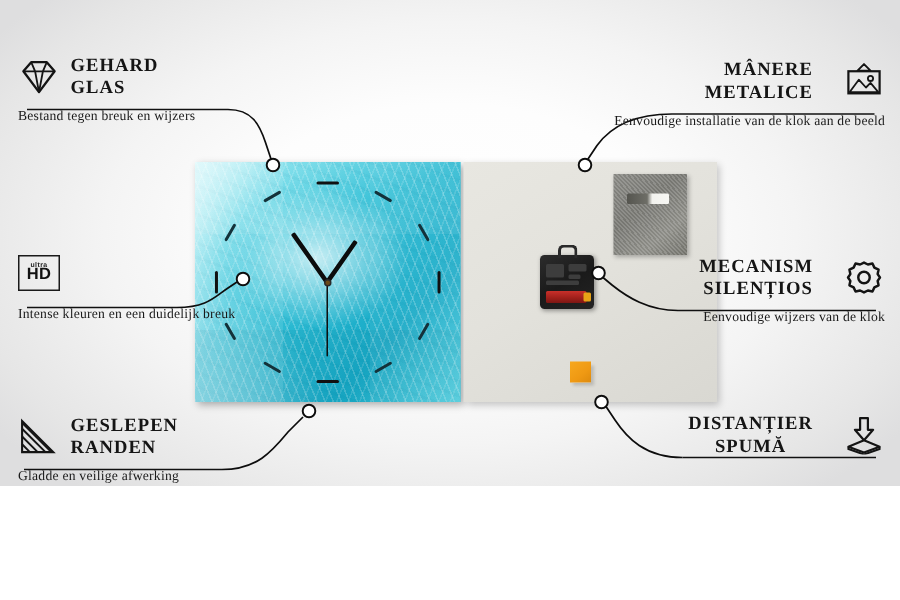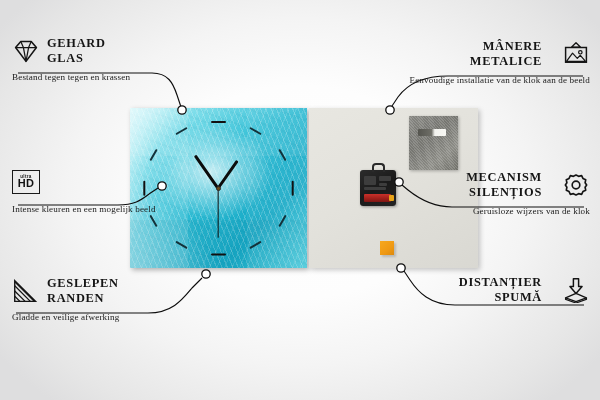--- a/index.html
+++ b/index.html
@@ -7,21 +7,21 @@
   html, body {
     width: 600px;
     height: 400px;
     overflow: hidden;
     font-family: "Liberation Serif", "DejaVu Serif", serif;
   }
 
   #stage {
     position: relative;
     width: 600px;
-    height: 400px;
+    height: 324px;
     background:
       radial-gradient(ellipse 62% 70% at 50% 48%, #ffffff 0%, #fdfdfd 38%, #f4f4f4 62%, #e6e6e6 88%, #dededf 100%);
     overflow: hidden;
   }
 
   
   #product {
     position: absolute;
     left: 130px;
     top: 108px;
@@ -317,33 +317,33 @@
       <span class="feat-icon">
         <svg viewBox="0 0 32 30">
           <path d="M4 11 L10 4 L22 4 L28 11 L16 27 Z" fill="none" stroke="#141414" stroke-width="1.8" stroke-linejoin="round"></path>
           <path d="M4 11 L28 11 M10 4 L13 11 L16 27 M22 4 L19 11 L16 27" fill="none" stroke="#141414" stroke-width="1.4"></path>
         </svg>
       </span>
       <span class="feat-title">
         <span>GEHARD</span><br><span>GLAS</span>
       </span>
     </div>
-    <div class="feat-desc">Bestand tegen tegen en krassen</div>
+    <div class="feat-desc">Bestand tegen breuk en wijzers</div>
   </div>
 
   <div class="feature left" style="top:168px;">
     <div class="feat-head">
       <span class="feat-icon">
         <span class="hd-badge">
           <span class="u">ultra</span>
           <span class="h">HD</span>
         </span>
       </span>
     </div>
-    <div class="feat-desc">Intense kleuren en een mogelijk beeld</div>
+    <div class="feat-desc">Intense kleuren en een duidelijk breuk</div>
   </div>
 
   <div class="feature left" style="top:276px;">
     <div class="feat-head">
       <span class="feat-icon">
         <svg viewBox="0 0 32 30">
           <path d="M3 3 L3 27 L27 27 Z" fill="none" stroke="#141414" stroke-width="1.6"></path>
           <path d="M3 9 L21 27 M3 15 L15 27 M3 21 L9 27 M3 4.5 L25.5 27" stroke="#141414" stroke-width="1.5" fill="none"></path>
         </svg>
       </span>
@@ -378,24 +378,24 @@
           <path d="M16 3.5 L19 5 L22.5 4.2 L24 7.4 L27.2 9 L26.5 12.4 L28.3 15 L26.5 17.6
                    L27.2 21 L24 22.6 L22.5 25.8 L19 25 L16 26.5 L13 25 L9.5 25.8 L8 22.6
                    L4.8 21 L5.5 17.6 L3.7 15 L5.5 12.4 L4.8 9 L8 7.4 L9.5 4.2 L13 5 Z" fill="none" stroke="#141414" stroke-width="1.9" stroke-linejoin="round"></path>
           <circle cx="16" cy="15" r="4.4" fill="none" stroke="#141414" stroke-width="1.9"></circle>
         </svg>
       </span>
       <span class="feat-title">
         <span>MECANISM</span><br><span>SILENȚIOS</span>
       </span>
     </div>
-    <div class="feat-desc">Geruisloze wijzers van de klok</div>
-  </div>
-
-  <div class="feature right" style="top:275px;">
+    <div class="feat-desc">Eenvoudige wijzers van de klok</div>
+  </div>
+
+  <div class="feature right" style="top:275px;text-align:center;">
     <div class="feat-head">
       <span class="feat-icon">
         <svg viewBox="0 0 32 30">
           <path d="M13 2 L19 2 L19 11 L23 11 L16 19 L9 11 L13 11 Z" fill="none" stroke="#141414" stroke-width="1.7" stroke-linejoin="round"></path>
           <path d="M16 19 L4 24 L16 28.5 L28 24 Z" fill="none" stroke="#141414" stroke-width="1.6" stroke-linejoin="round"></path>
           <path d="M4 24 L4 25.8 L16 30 L28 25.8 L28 24" fill="none" stroke="#141414" stroke-width="1.5"></path>
         </svg>
       </span>
       <span class="feat-title">
         <span>DISTANȚIER</span><br><span>SPUMĂ</span>

